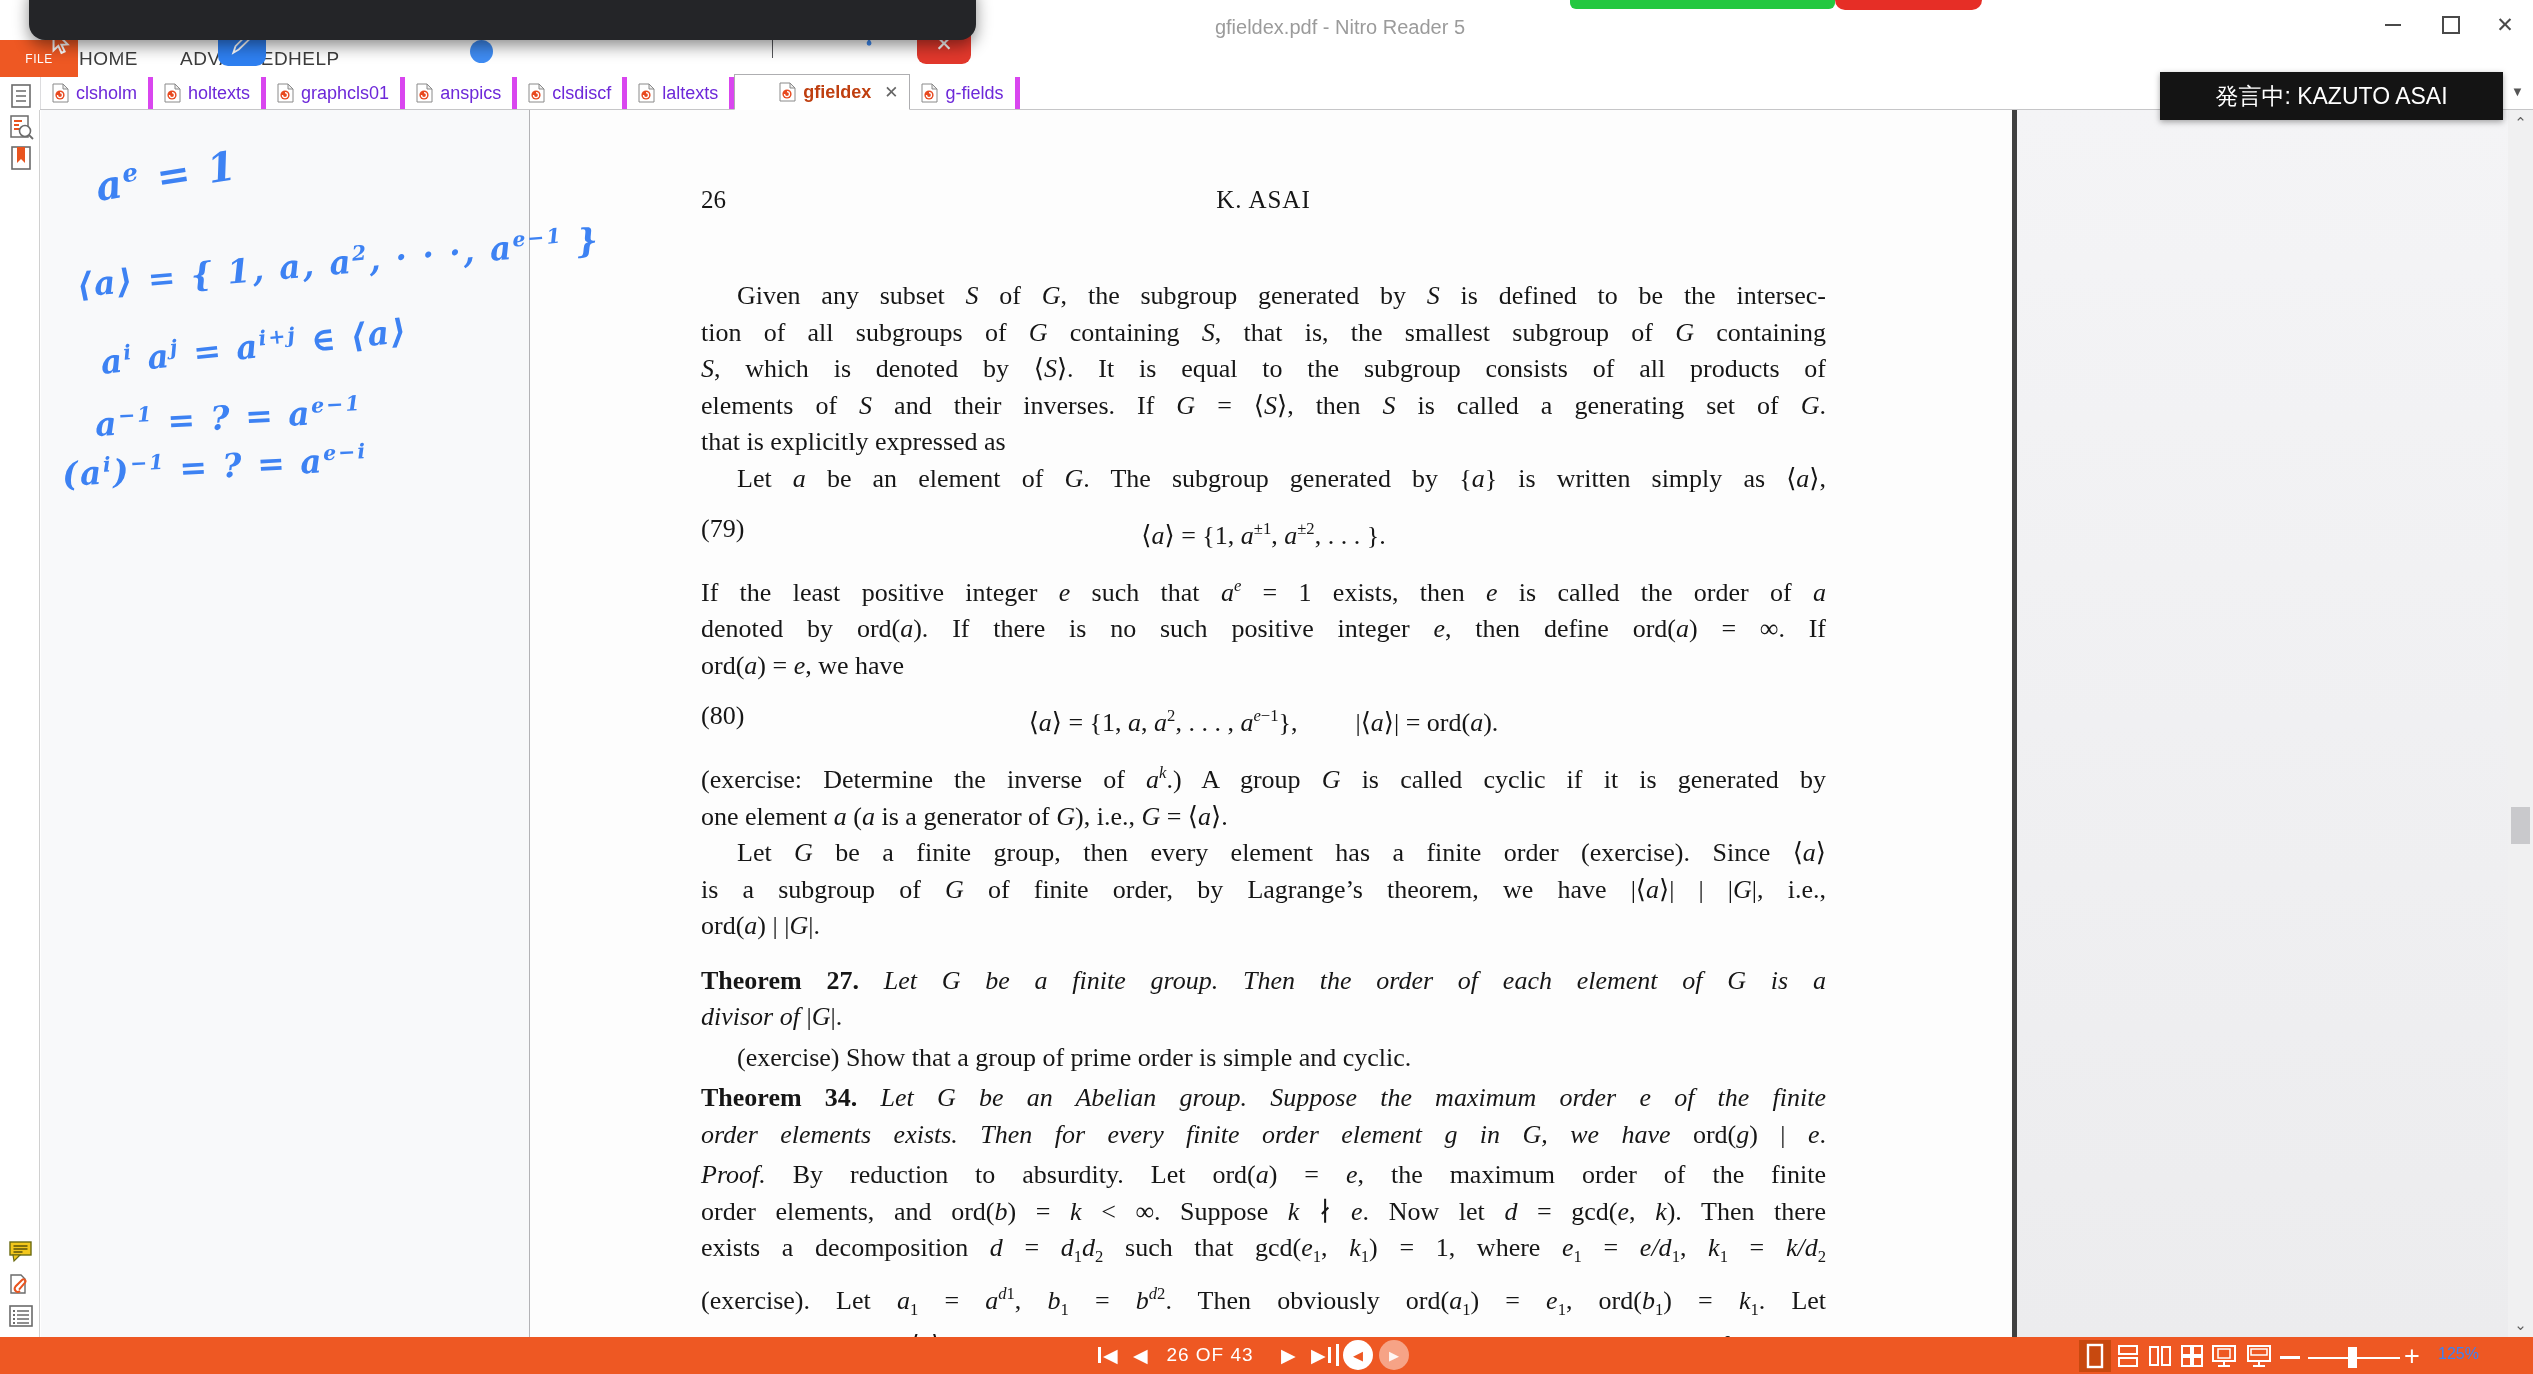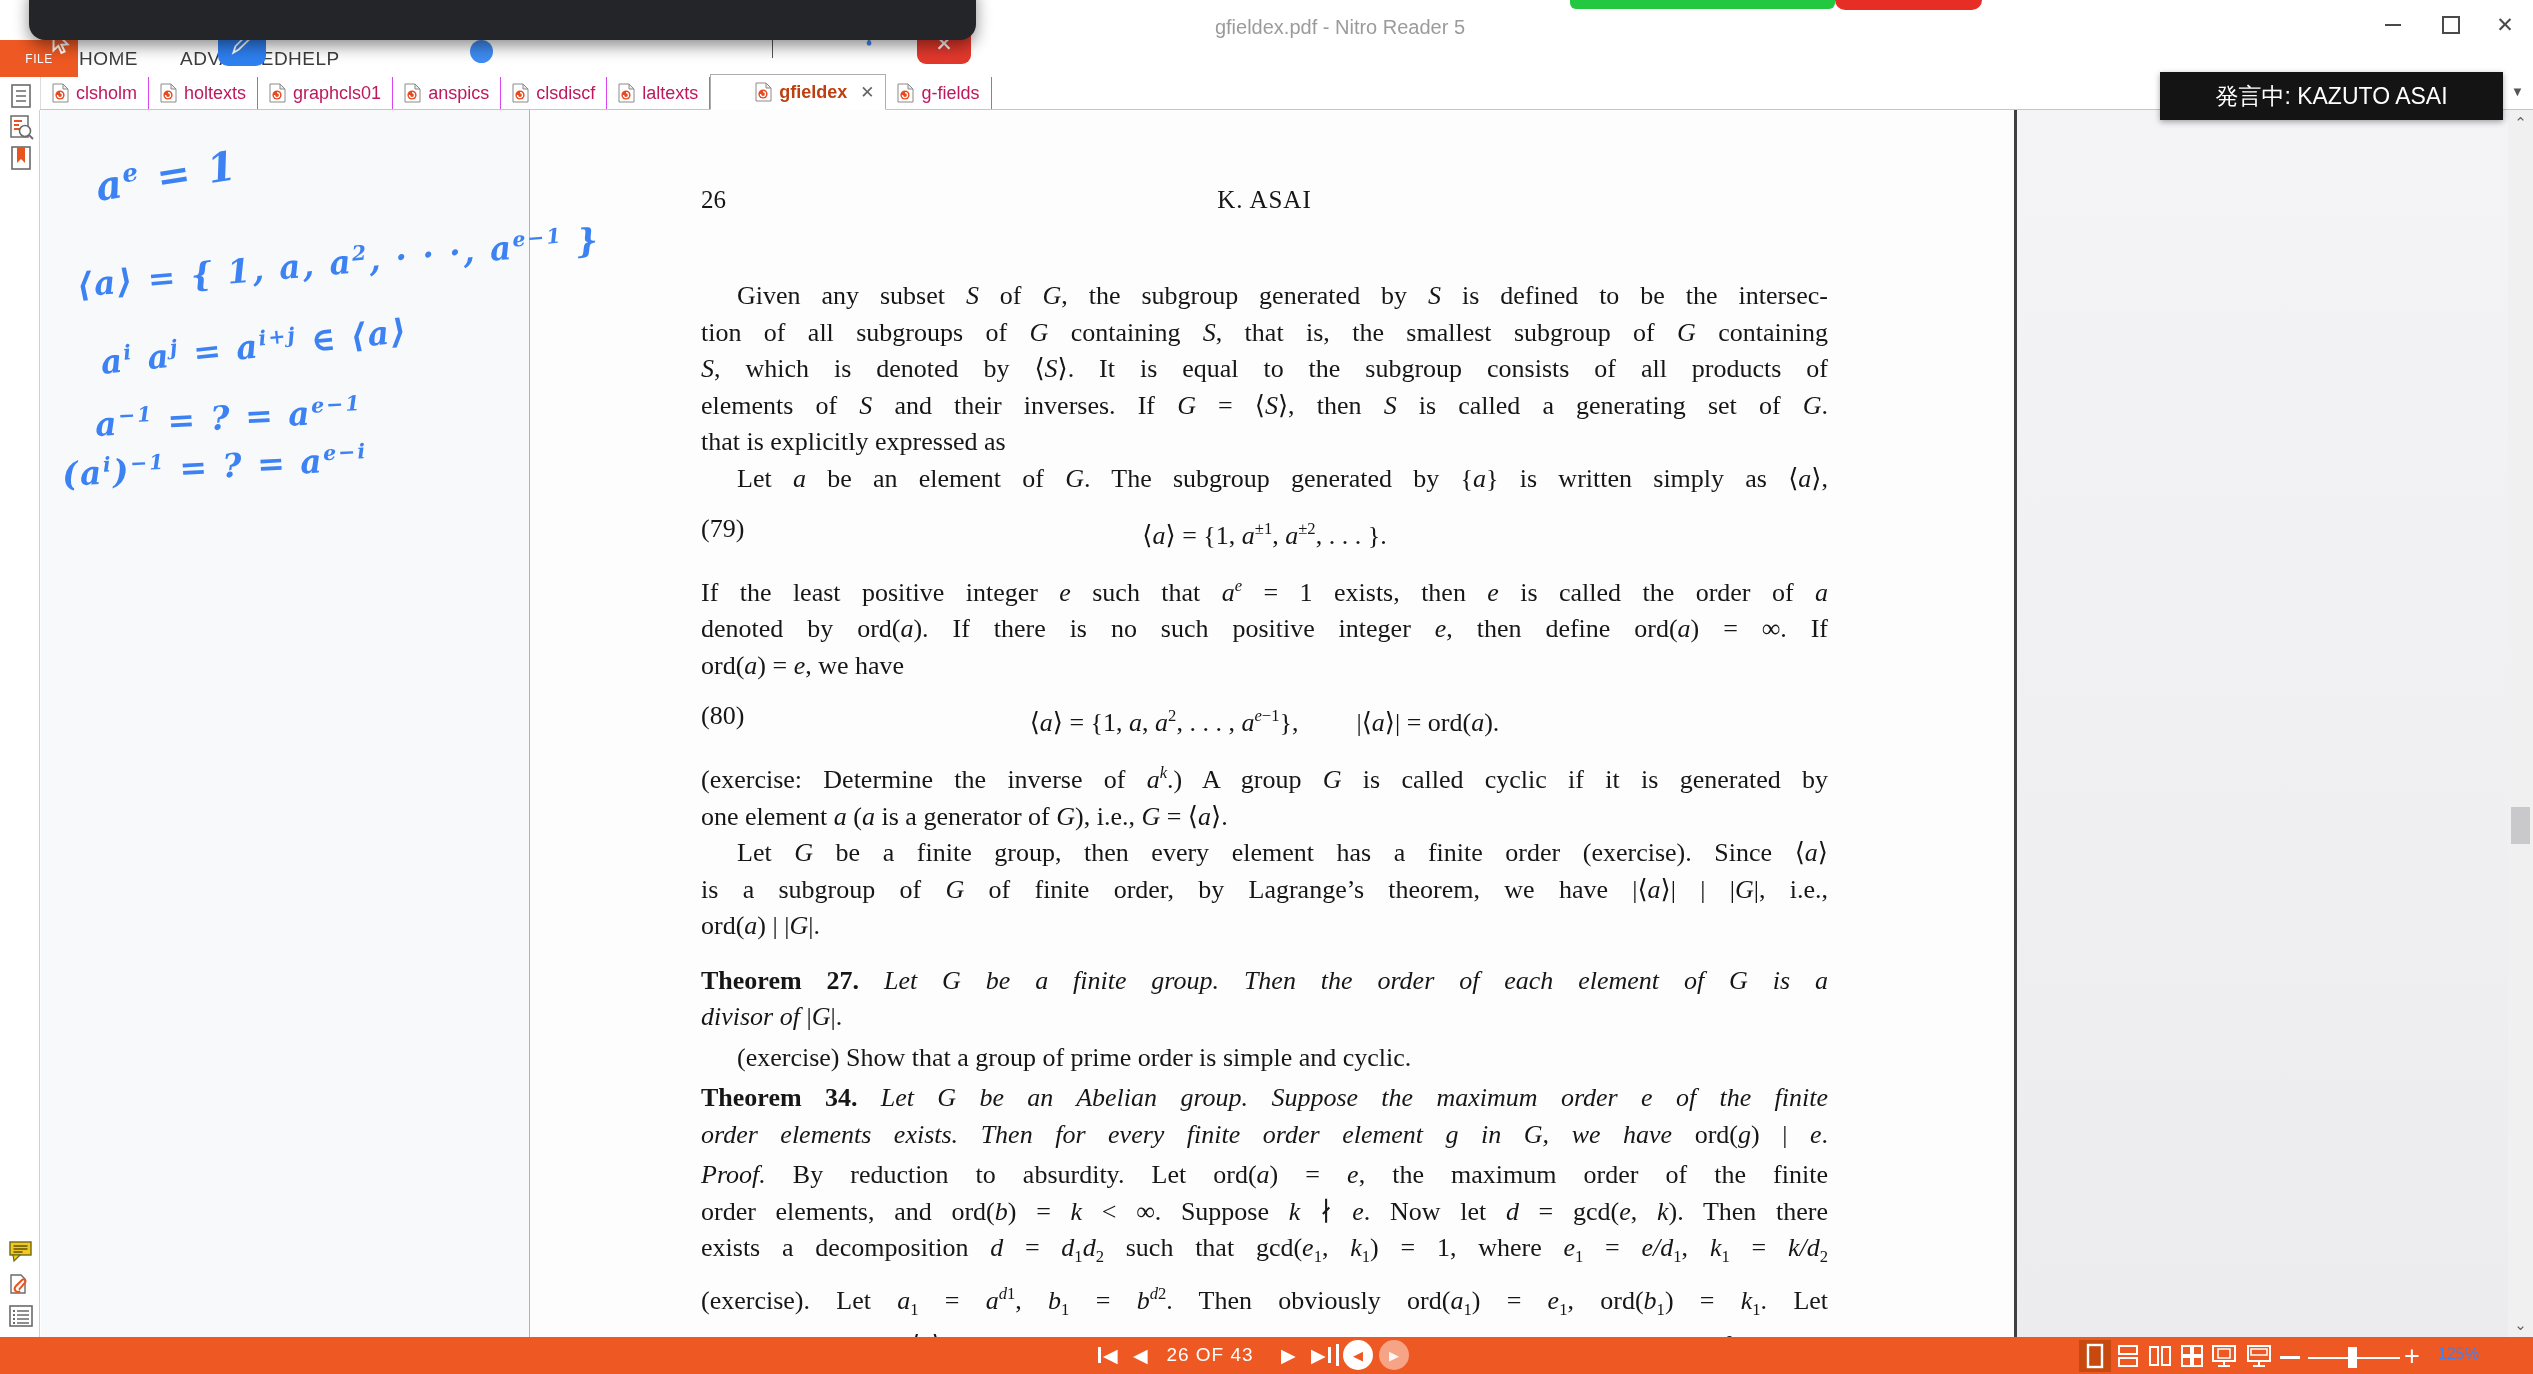--- a/index.html
+++ b/index.html
@@ -18,37 +18,37 @@
 
   
   .file-btn{top:40px;left:0;width:78px;height:37px;background:#ee5823;color:#fff;
             font-size:12px;display:flex;align-items:center;justify-content:center;letter-spacing:.5px;}
   .menu-item{top:40px;height:37px;display:flex;align-items:center;font-size:19px;color:#3c3c3c;letter-spacing:.5px;}
   .mi-home{left:79px;}.mi-advanced{left:180px;}.mi-help{left:288px;}
 
   
   .tabbar{top:77px;left:40px;width:2493px;height:33px;display:flex;align-items:flex-end;
           border-bottom:1px solid #c6c6c8;box-sizing:border-box;}
-  .tab{height:32px;display:flex;align-items:center;gap:7px;padding:0 11px;font-size:18px;color:#be185d;
-       border-right:1px solid #d946ef;white-space:nowrap;}
+  .tab{height:32px;display:flex;align-items:center;gap:7px;padding:0 11px;font-size:18px;color:#6d28d9;
+       border-right:5px solid #d946ef;white-space:nowrap;}
   .tab:first-child{border-left:1px solid #dcdcde;}
   .tab.active{height:34px;background:#fff;border:1px solid #aeaeb1;border-bottom:1px solid #fff;
               margin-bottom:-1px;font-weight:bold;color:#bf3f10;position:relative;z-index:2;padding-left:44px;}
   .tab .close-x{color:#666;font-weight:normal;font-size:17px;margin-left:6px;}
   .tab-chevron{top:84px;left:2511px;font-size:13px;color:#555;}
 
   
   .rail{top:110px;left:0;width:40px;height:1227px;background:#fff;border-right:1px solid #d0d0d0;box-sizing:border-box;}
   .rail-ic{left:7px;width:28px;height:28px;display:flex;align-items:center;justify-content:center;}
 
   
   .canvas{top:110px;left:41px;width:2467px;height:1227px;background:linear-gradient(180deg,#f4f4f6,#ececee);}
   .leftband{top:110px;left:41px;width:488px;height:1227px;background:#f8f9fa;}
   .page{top:110px;left:529px;width:1488px;height:1227px;background:#fdfdfd;
-        border-left:1px solid #b3b3b6;border-right:3px solid #404040;box-sizing:border-box;}
+        border-left:1px solid #b3b3b6;border-right:5px solid #404040;box-sizing:border-box;}
   .pagecol{margin:0 186px 0 171px;font-family:"Liberation Serif","DejaVu Serif",serif;
            font-size:26px;line-height:36.5px;color:#161616;}
   .pghead{position:relative;margin-top:72px;height:32px;font-size:25px;}
   .pgno{position:absolute;left:0;top:0;}
   .runhead{position:absolute;left:0;right:0;text-align:center;letter-spacing:1px;}
   .pl{text-align:justify;text-align-last:justify;}
   .pl.end{text-align-last:auto;}
   .ind{text-indent:36px;}
   .mt42{margin-top:64px;}.mt18{margin-top:18px;}.mt20{margin-top:4px;}
   .pl i, .eqrow i{font-family:"Liberation Serif","DejaVu Serif",serif;}

